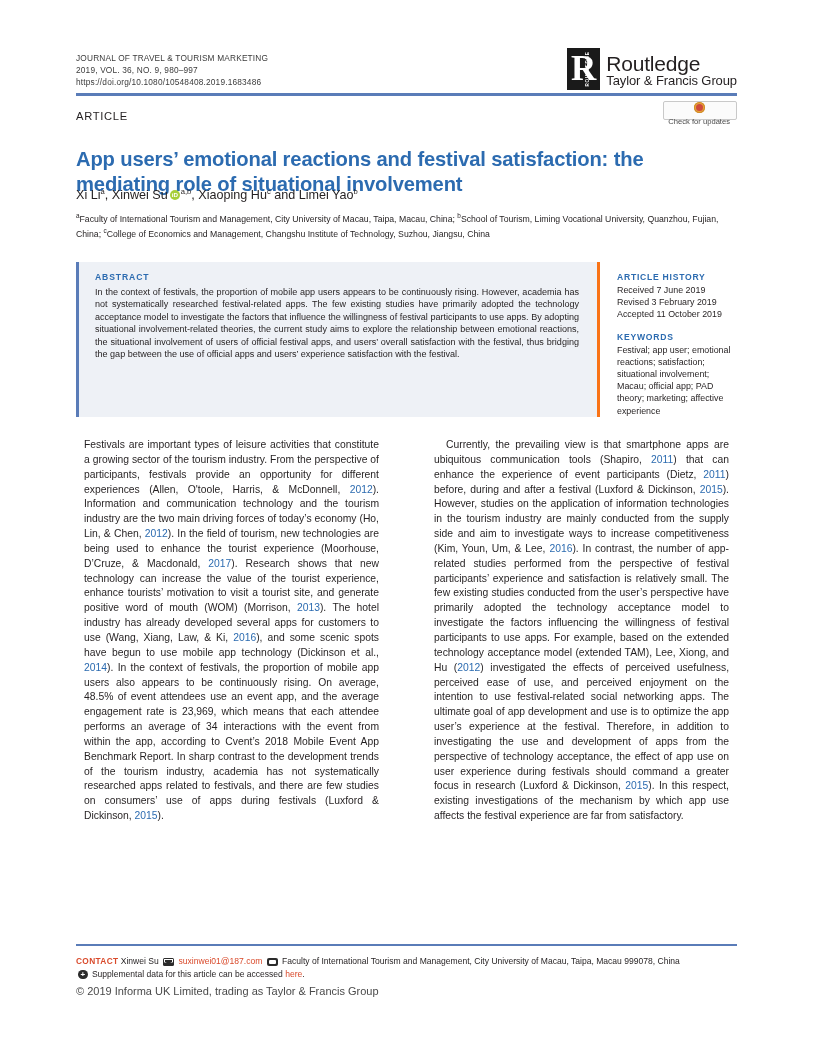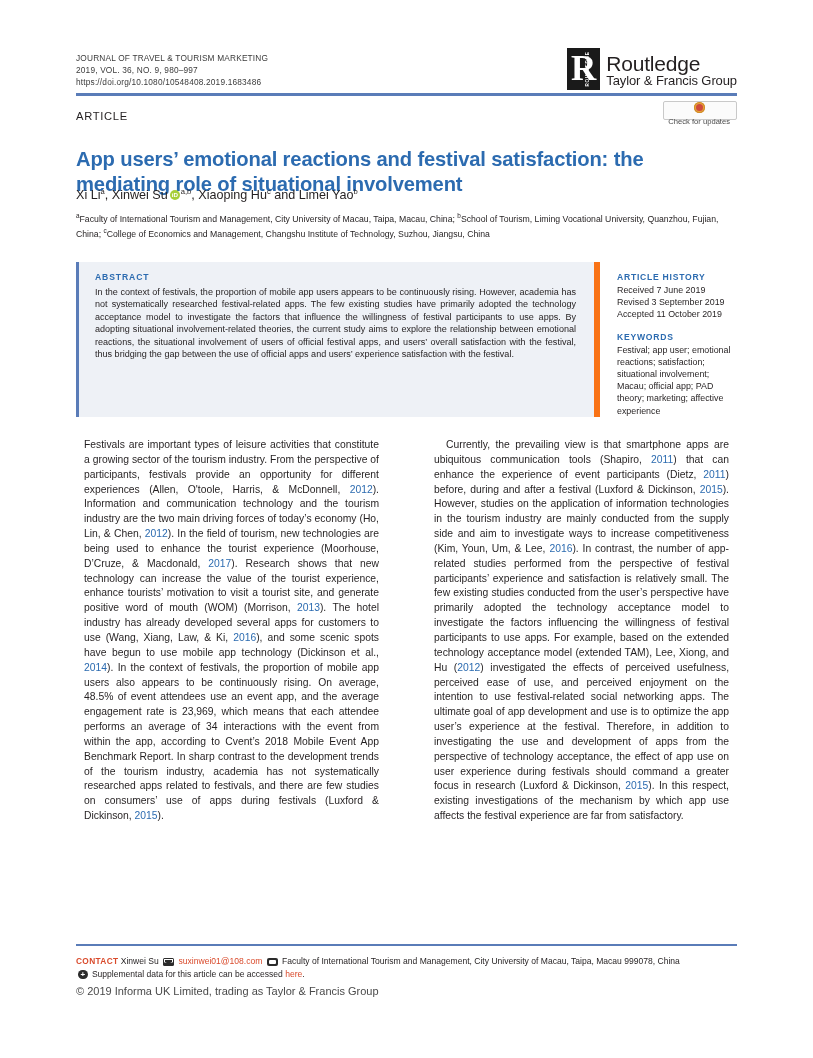--- a/index.html
+++ b/index.html
@@ -209,21 +209,21 @@
     left: 76px;
     top: 262px;
     width: 661px;
     display: flex;
     gap: 0;
   }
   .abstract-box {
     width: 524px;
     background: #eef1f6;
     border-left: 3px solid #5a7cb8;
-    border-right: 6px solid #f97316;
+    border-right: 3px solid #f97316;
     box-sizing: border-box;
     padding: 10px 18px 23px 16px;
     min-height: 128px;
   }
   .abs-head {
     font-size: 8.6px;
     font-weight: bold;
     letter-spacing: 0.9px;
     color: #2c6bb0;
     margin-bottom: 4px;
@@ -415,21 +415,21 @@
 
   <div class="abstract-wrap">
     <div class="abstract-box">
       <div class="abs-head">ABSTRACT</div>
       <div class="abs-body">In the context of festivals, the proportion of mobile app users appears to be continuously rising. However, academia has not systematically researched festival-related apps. The few existing studies have primarily adopted the technology acceptance model to investigate the factors that influence the willingness of festival participants to use apps. By adopting situational involvement-related theories, the current study aims to explore the relationship between emotional reactions, the situational involvement of users of official festival apps, and users’ overall satisfaction with the festival, thus bridging the gap between the use of official apps and users’ experience satisfaction with the festival.</div>
     </div>
     <div class="side-col">
       <div class="side-head">ARTICLE HISTORY</div>
       <div class="side-body">
         <div>Received 7 June 2019</div>
-        <div>Revised 3 September 2019</div>
+        <div>Revised 3 February 2019</div>
         <div>Accepted 11 October 2019</div>
       </div>
       <div class="side-gap"></div>
       <div class="side-head">KEYWORDS</div>
       <div class="side-body">Festival; app user; emotional reactions; satisfaction; situational involvement; Macau; official app; PAD theory; marketing; affective experience</div>
     </div>
   </div>
 
   <div class="body-cols">
 
@@ -439,19 +439,19 @@
 
     <div class="col">
       <p class="para indent"><span>Currently, the prevailing view is that smartphone apps are ubiquitous communication tools (Shapiro, </span><span class="cite">2011</span><span>) that can enhance the experience of event participants (Dietz, </span><span class="cite">2011</span><span>) before, during and after a festival (Luxford &amp; Dickinson, </span><span class="cite">2015</span><span>). However, studies on the application of information technologies in the tourism industry are mainly conducted from the supply side and aim to investigate ways to increase competitiveness (Kim, Youn, Um, &amp; Lee, </span><span class="cite">2016</span><span>). In contrast, the number of app-related studies performed from the perspective of festival participants’ experience and satisfaction is relatively small. The few existing studies conducted from the user’s perspective have primarily adopted the technology acceptance model to investigate the factors influencing the willingness of festival participants to use apps. For example, based on the extended technology acceptance model (extended TAM), Lee, Xiong, and Hu (</span><span class="cite">2012</span><span>) investigated the effects of perceived usefulness, perceived ease of use, and perceived enjoyment on the intention to use festival-related social networking apps. The ultimate goal of app development and use is to optimize the app user’s experience at the festival. Therefore, in addition to investigating the use and development of apps from the perspective of technology acceptance, the effect of app use on user experience during festivals should command a greater focus in research (Luxford &amp; Dickinson, </span><span class="cite">2015</span><span>). In this respect, existing investigations of the mechanism by which app use affects the festival experience are far from satisfactory.</span></p>
     </div>
 
   </div>
 
   <div class="footer-rule"></div>
 
   <div class="footer">
-    <span class="footer-line"><span class="contact-label">CONTACT</span> <span>Xinwei Su</span> <span class="ico ico-mail"></span> <span class="flink">suxinwei01@108.com</span> <span class="ico ico-addr"></span> <span>Faculty of International Tourism and Management, City University of Macau, Taipa, Macau 999078, China</span></span>
+    <span class="footer-line"><span class="contact-label">CONTACT</span> <span>Xinwei Su</span> <span class="ico ico-mail"></span> <span class="flink">suxinwei01@187.com</span> <span class="ico ico-addr"></span> <span>Faculty of International Tourism and Management, City University of Macau, Taipa, Macau 999078, China</span></span>
     <span class="footer-line"><span class="ico ico-supp"></span> <span>Supplemental data for this article can be accessed </span><span class="flink">here</span><span>.</span></span>
   </div>
 
   <div class="copyright">© 2019 Informa UK Limited, trading as Taylor &amp; Francis Group</div>
 
 </div>
 
 </body></html>

